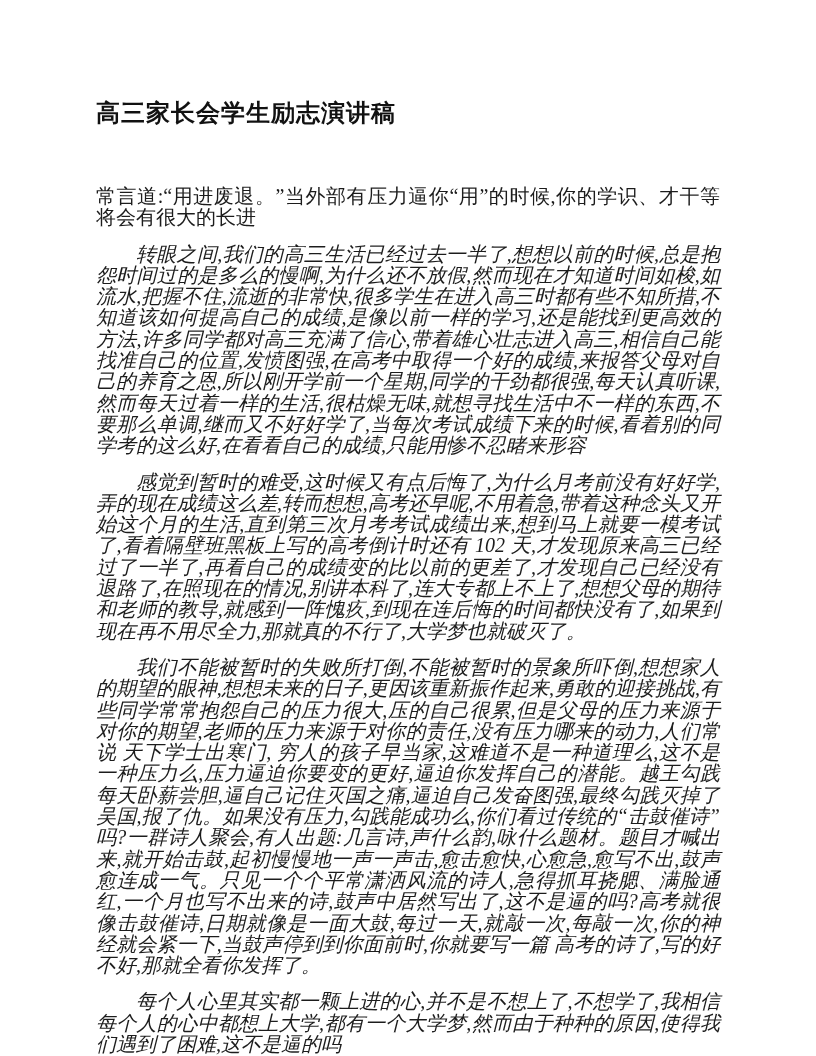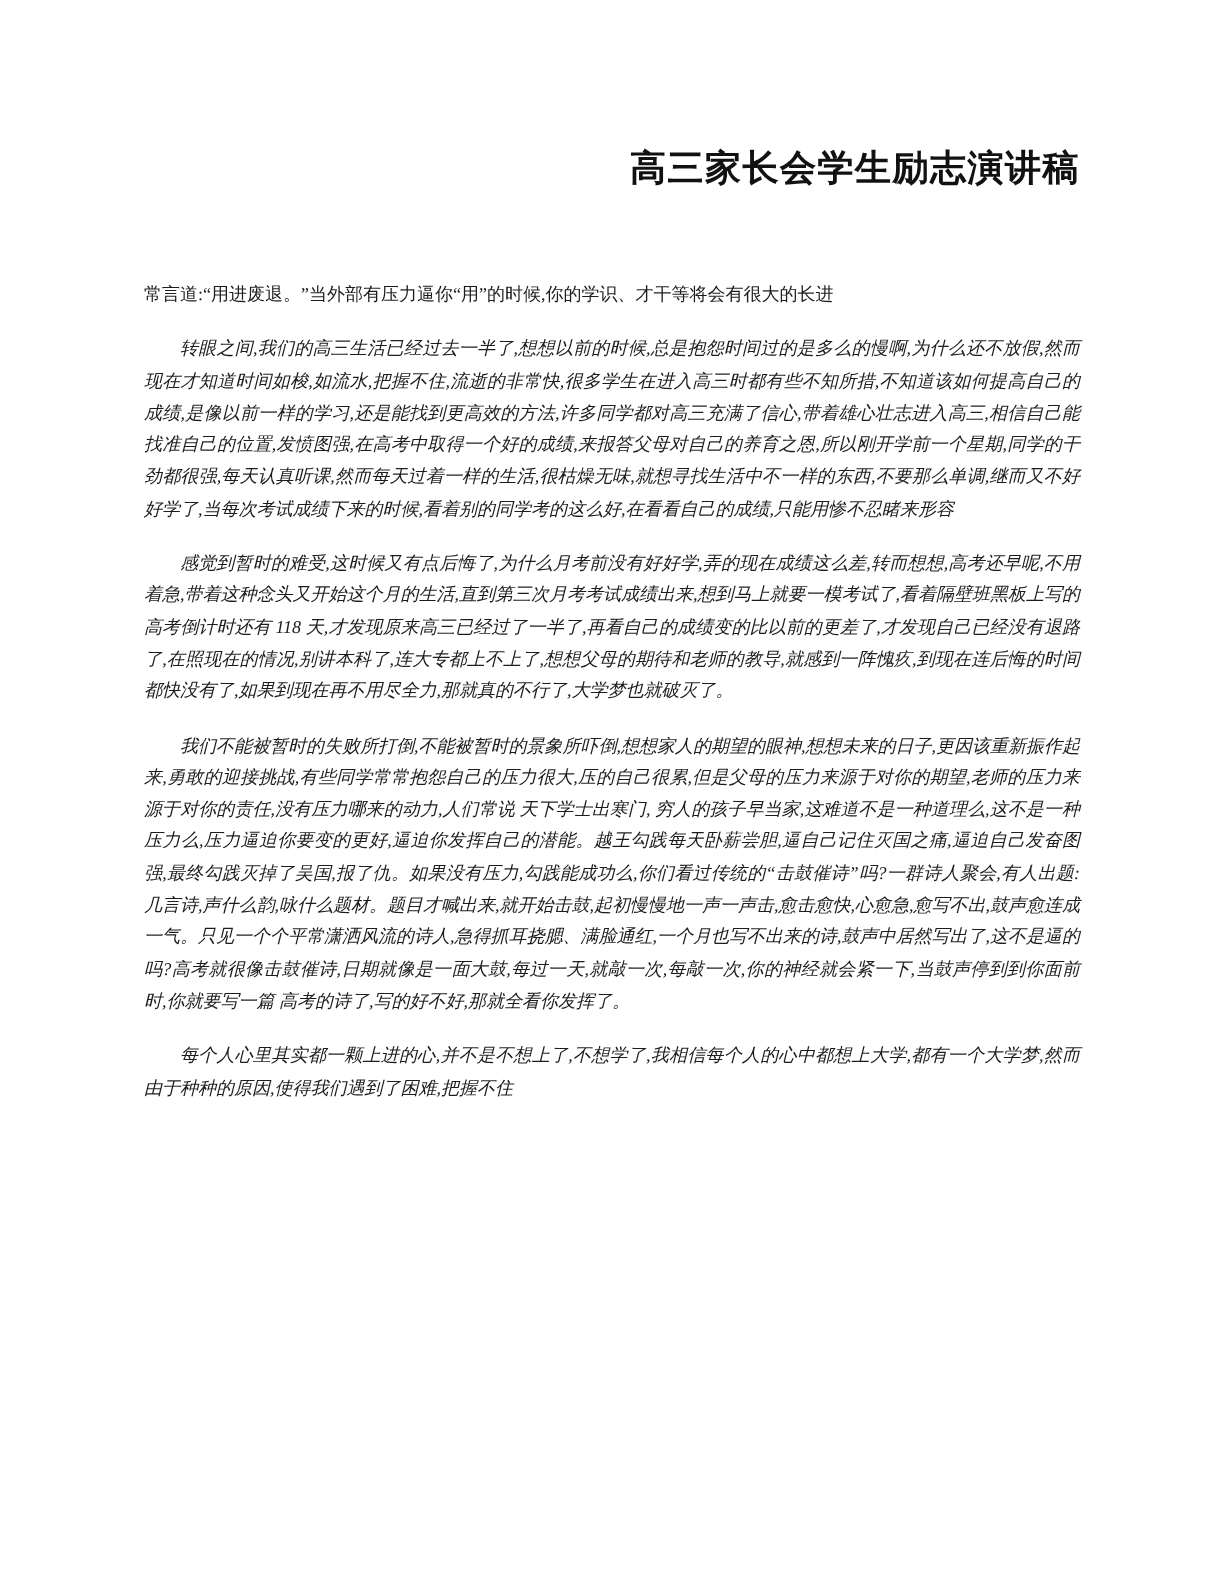--- a/index.html
+++ b/index.html
@@ -16,27 +16,27 @@
     padding: 96px 96px 40px 96px;
     overflow: hidden;
     font-family: "Liberation Serif", "DejaVu Serif", serif;
     color: #1c1c1c;
   }
   .doc-title {
     margin: 2px 0 58px 0;
     font-size: 24px;
     line-height: 30px;
     font-weight: bold;
-    text-align: right;
+    text-align: left;
     letter-spacing: 1px;
     color: #111111;
   }
   .doc-body p {
     margin: 0 0 15px 0;
-    font-size: 12px;
+    font-size: 20px;
     line-height: 21.3px;
     text-align: justify;
     word-break: break-all;
     color: #1c1c1c;
   }
   .doc-body p.indent {
     text-indent: 2em;
     font-style: italic;
   }
   .doc-body p.no-indent {
@@ -45,17 +45,17 @@
 </style>
 </head>
 <body>
 
 <div class="page">
   <h1 class="doc-title">高三家长会学生励志演讲稿</h1>
 
   <div class="doc-body">
     <p class="no-indent">常言道:“用进废退。”当外部有压力逼你“用”的时候,你的学识、才干等将会有很大的长进</p>
     <p class="indent">转眼之间,我们的高三生活已经过去一半了,想想以前的时候,总是抱怨时间过的是多么的慢啊,为什么还不放假,然而现在才知道时间如梭,如流水,把握不住,流逝的非常快,很多学生在进入高三时都有些不知所措,不知道该如何提高自己的成绩,是像以前一样的学习,还是能找到更高效的方法,许多同学都对高三充满了信心,带着雄心壮志进入高三,相信自己能找准自己的位置,发愤图强,在高考中取得一个好的成绩,来报答父母对自己的养育之恩,所以刚开学前一个星期,同学的干劲都很强,每天认真听课,然而每天过着一样的生活,很枯燥无味,就想寻找生活中不一样的东西,不要那么单调,继而又不好好学了,当每次考试成绩下来的时候,看着别的同学考的这么好,在看看自己的成绩,只能用惨不忍睹来形容</p>
-    <p class="indent">感觉到暂时的难受,这时候又有点后悔了,为什么月考前没有好好学,弄的现在成绩这么差,转而想想,高考还早呢,不用着急,带着这种念头又开始这个月的生活,直到第三次月考考试成绩出来,想到马上就要一模考试了,看着隔壁班黑板上写的高考倒计时还有 118 天,才发现原来高三已经过了一半了,再看自己的成绩变的比以前的更差了,才发现自己已经没有退路了,在照现在的情况,别讲本科了,连大专都上不上了,想想父母的期待和老师的教导,就感到一阵愧疚,到现在连后悔的时间都快没有了,如果到现在再不用尽全力,那就真的不行了,大学梦也就破灭了。</p>
+    <p class="indent">感觉到暂时的难受,这时候又有点后悔了,为什么月考前没有好好学,弄的现在成绩这么差,转而想想,高考还早呢,不用着急,带着这种念头又开始这个月的生活,直到第三次月考考试成绩出来,想到马上就要一模考试了,看着隔壁班黑板上写的高考倒计时还有 102 天,才发现原来高三已经过了一半了,再看自己的成绩变的比以前的更差了,才发现自己已经没有退路了,在照现在的情况,别讲本科了,连大专都上不上了,想想父母的期待和老师的教导,就感到一阵愧疚,到现在连后悔的时间都快没有了,如果到现在再不用尽全力,那就真的不行了,大学梦也就破灭了。</p>
     <p class="indent">我们不能被暂时的失败所打倒,不能被暂时的景象所吓倒,想想家人的期望的眼神,想想未来的日子,更因该重新振作起来,勇敢的迎接挑战,有些同学常常抱怨自己的压力很大,压的自己很累,但是父母的压力来源于对你的期望,老师的压力来源于对你的责任,没有压力哪来的动力,人们常说 天下学士出寒门, 穷人的孩子早当家,这难道不是一种道理么,这不是一种压力么,压力逼迫你要变的更好,逼迫你发挥自己的潜能。越王勾践每天卧薪尝胆,逼自己记住灭国之痛,逼迫自己发奋图强,最终勾践灭掉了吴国,报了仇。如果没有压力,勾践能成功么,你们看过传统的“击鼓催诗”吗?一群诗人聚会,有人出题:几言诗,声什么韵,咏什么题材。题目才喊出来,就开始击鼓,起初慢慢地一声一声击,愈击愈快,心愈急,愈写不出,鼓声愈连成一气。只见一个个平常潇洒风流的诗人,急得抓耳挠腮、满脸通红,一个月也写不出来的诗,鼓声中居然写出了,这不是逼的吗?高考就很像击鼓催诗,日期就像是一面大鼓,每过一天,就敲一次,每敲一次,你的神经就会紧一下,当鼓声停到到你面前时,你就要写一篇 高考的诗了,写的好不好,那就全看你发挥了。</p>
-    <p class="indent">每个人心里其实都一颗上进的心,并不是不想上了,不想学了,我相信每个人的心中都想上大学,都有一个大学梦,然而由于种种的原因,使得我们遇到了困难,把握不住</p>
+    <p class="indent">每个人心里其实都一颗上进的心,并不是不想上了,不想学了,我相信每个人的心中都想上大学,都有一个大学梦,然而由于种种的原因,使得我们遇到了困难,这不是逼的吗</p>
   </div>
 </div>
 
 </body></html>

